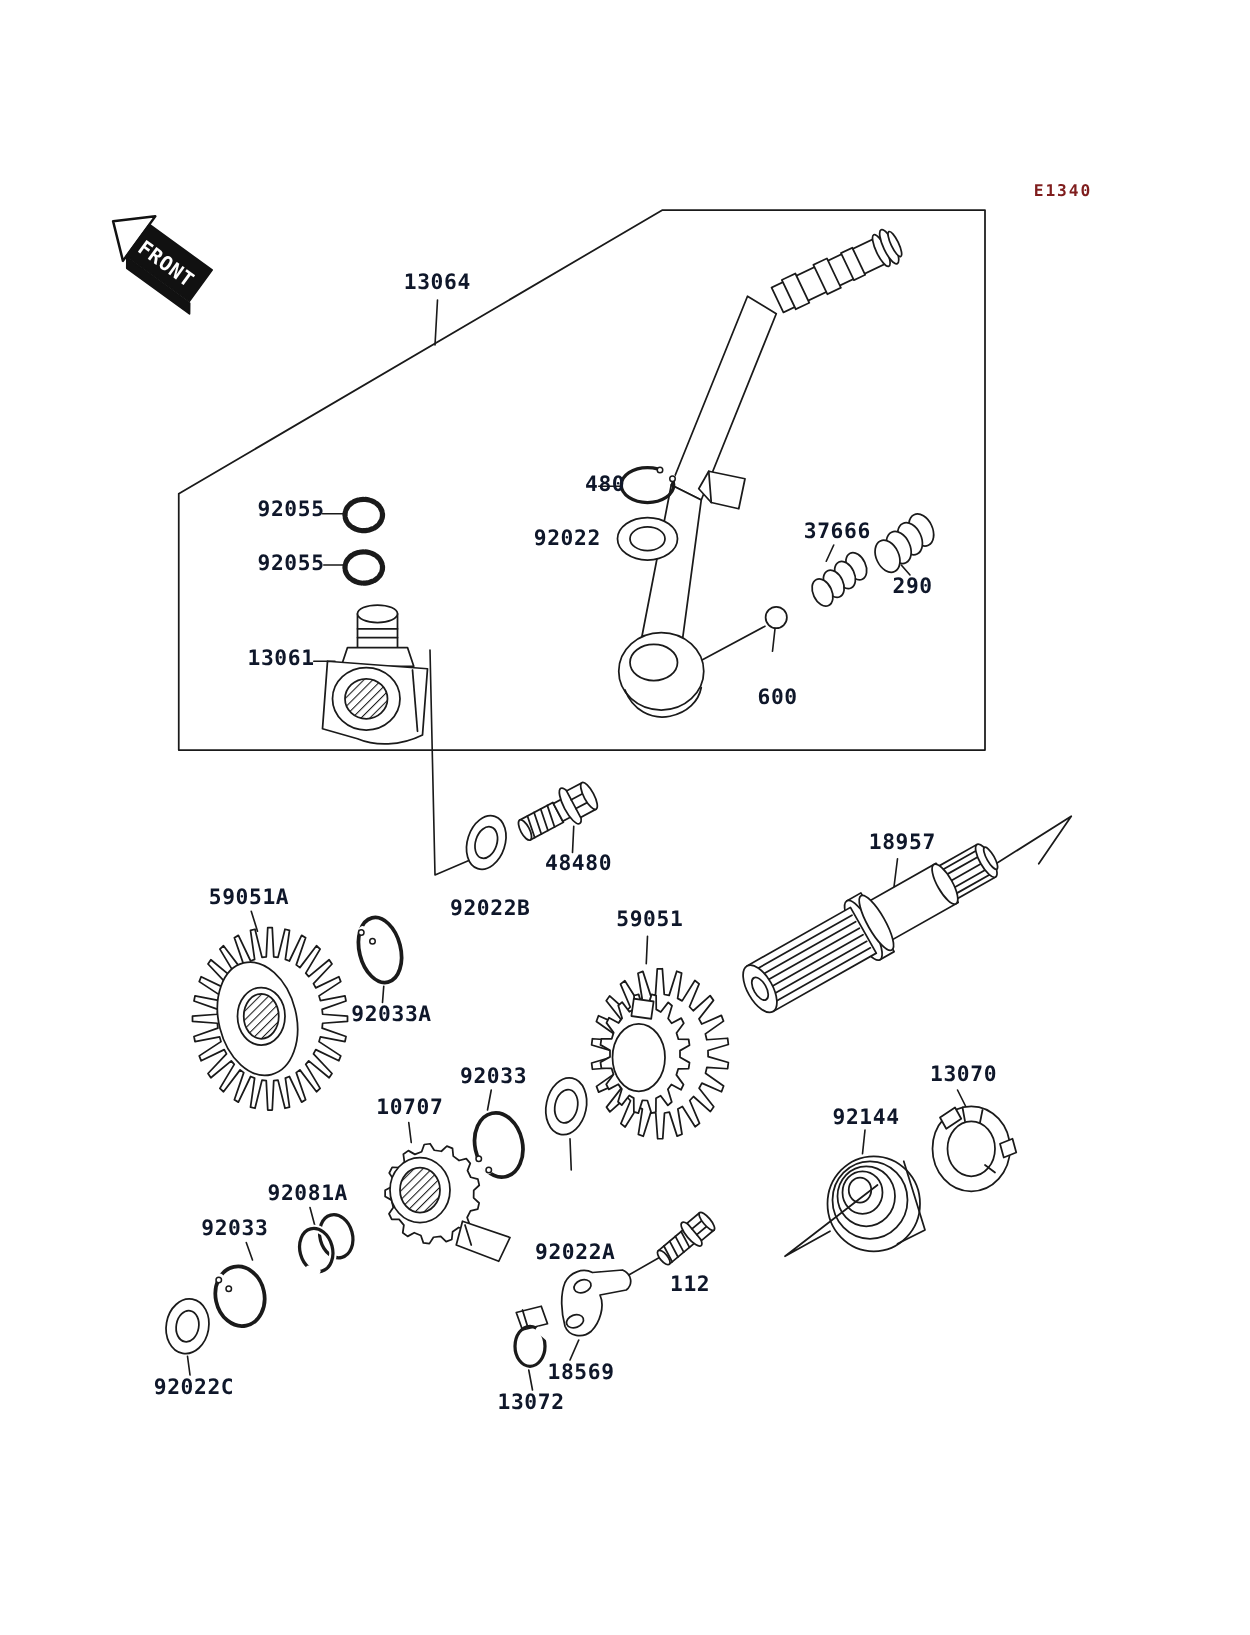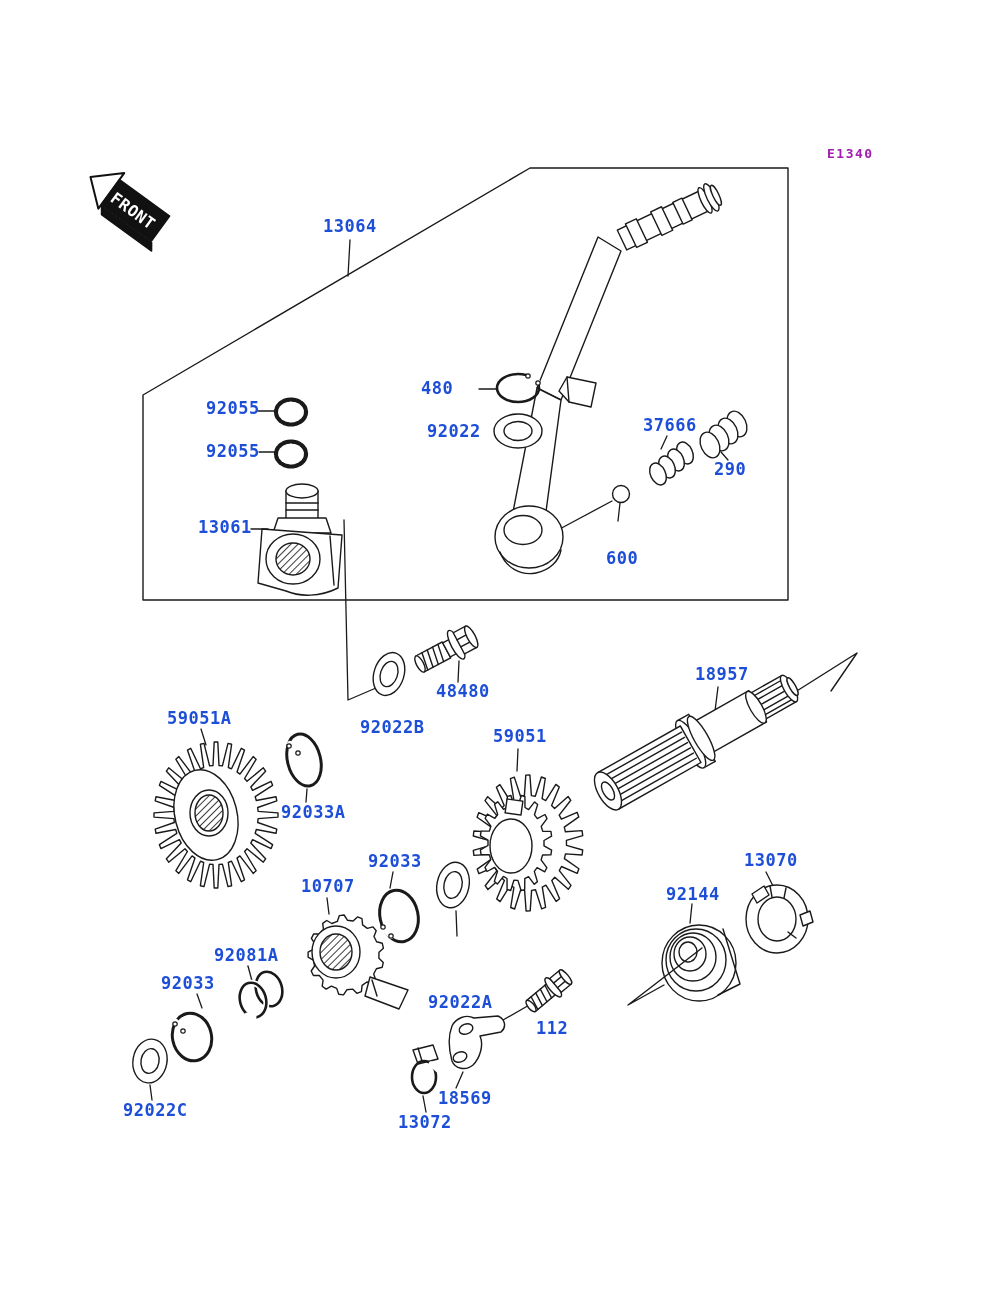--- a/index.html
+++ b/index.html
@@ -1,21 +1,21 @@
 <!DOCTYPE html>
 <html><head>
 <meta charset="utf-8">
 <style>
   html,body{margin:0;padding:0;background:#fff;}
   .canvas{position:relative;width:1000px;height:1308px;background:#ffffff;overflow:hidden;
           font-family:"DejaVu Sans Mono", monospace;}
   .art{position:absolute;left:0;top:0;}
   .part-label{position:absolute;font-weight:bold;font-size:17px;line-height:1.05;
-              letter-spacing:0.5px;color:#1d4ed8;white-space:nowrap;}
-  .code-label{position:absolute;font-weight:bold;font-size:13px;letter-spacing:1.5px;color:#a21caf;}
+              letter-spacing:0.5px;color:#0f172a;white-space:nowrap;}
+  .code-label{position:absolute;font-weight:bold;font-size:13px;letter-spacing:1.5px;color:#7f1d1d;}
   svg text{font-family:"DejaVu Sans Mono", monospace;font-weight:bold;}
 </style>
 </head>
 <body>
 
 <div class="canvas">
 
 <svg class="art" width="1000" height="1308" viewBox="0 0 1000 1308">
   <defs>
     <pattern id="hatch" width="5" height="5" patternUnits="userSpaceOnUse" patternTransform="rotate(45)">
@@ -278,21 +278,21 @@
       <line x1="418" y1="1048" x2="422" y2="1061"></line>
       <ellipse cx="424" cy="1077" rx="12" ry="16" fill="none" stroke-width="2.6"></ellipse>
       <line x1="431" y1="1064" x2="438" y2="1070" stroke="#fff" stroke-width="5"></line>
     </g>
   </g>
 </svg>
 
 <div class="code-label" style="left:827px;top:146px">E1340</div>
 
 <div class="part-label" style="left:323px;top:218px">13064</div>
-<div class="part-label" style="left:421px;top:380px">480</div>
+<div class="part-label" style="left:468px;top:380px">480</div>
 <div class="part-label" style="left:427px;top:423px">92022</div>
 <div class="part-label" style="left:206px;top:400px">92055</div>
 <div class="part-label" style="left:206px;top:443px">92055</div>
 <div class="part-label" style="left:198px;top:519px">13061</div>
 <div class="part-label" style="left:643px;top:417px">37666</div>
 <div class="part-label" style="left:714px;top:461px">290</div>
 <div class="part-label" style="left:606px;top:550px">600</div>
 <div class="part-label" style="left:436px;top:683px">48480</div>
 <div class="part-label" style="left:360px;top:719px">92022B</div>
 <div class="part-label" style="left:167px;top:710px">59051A</div>

